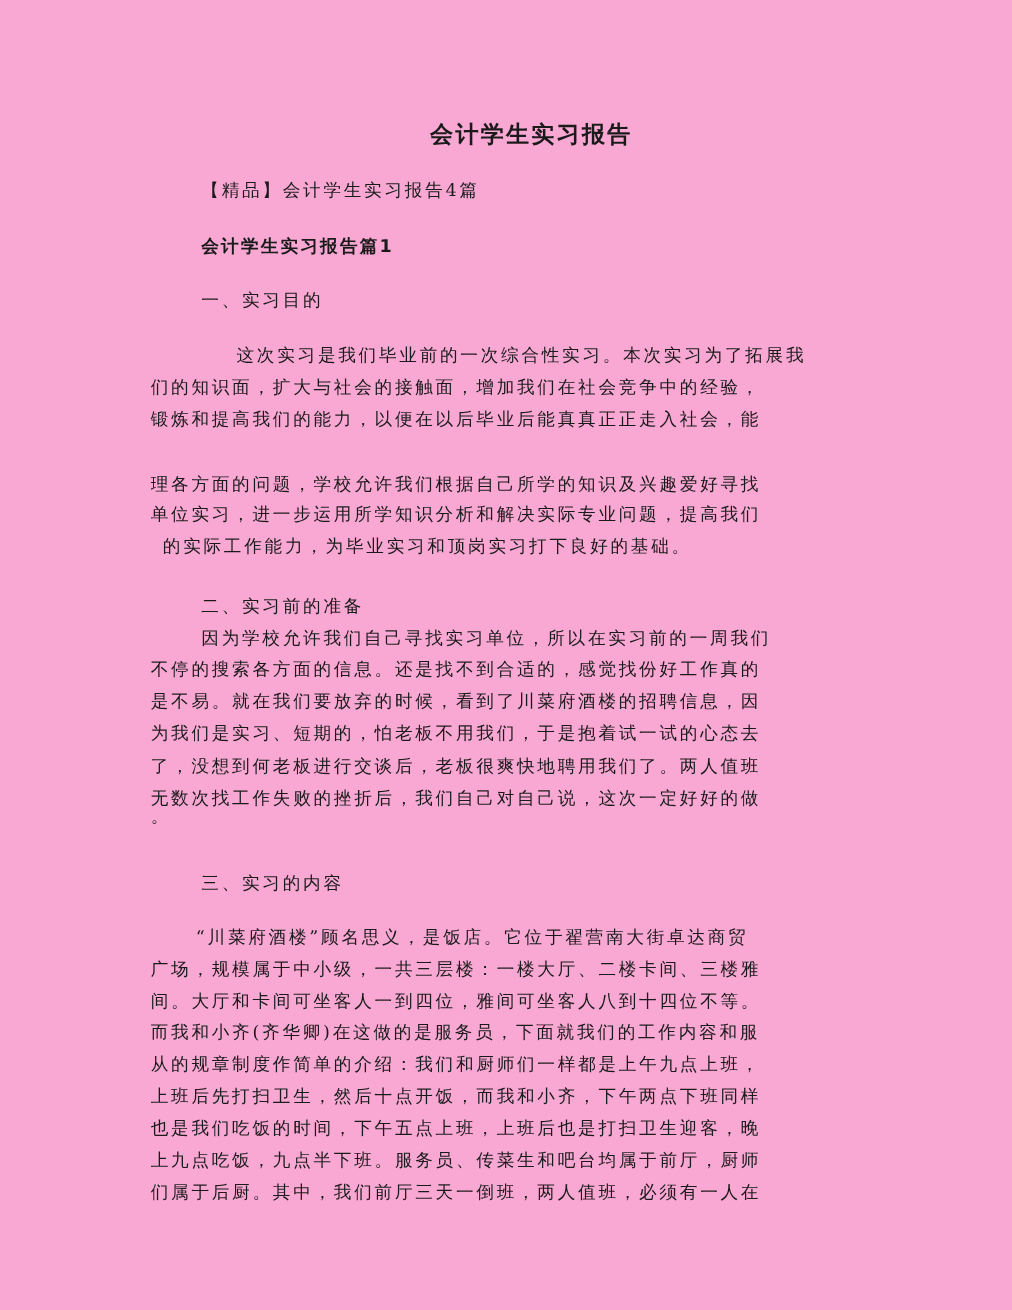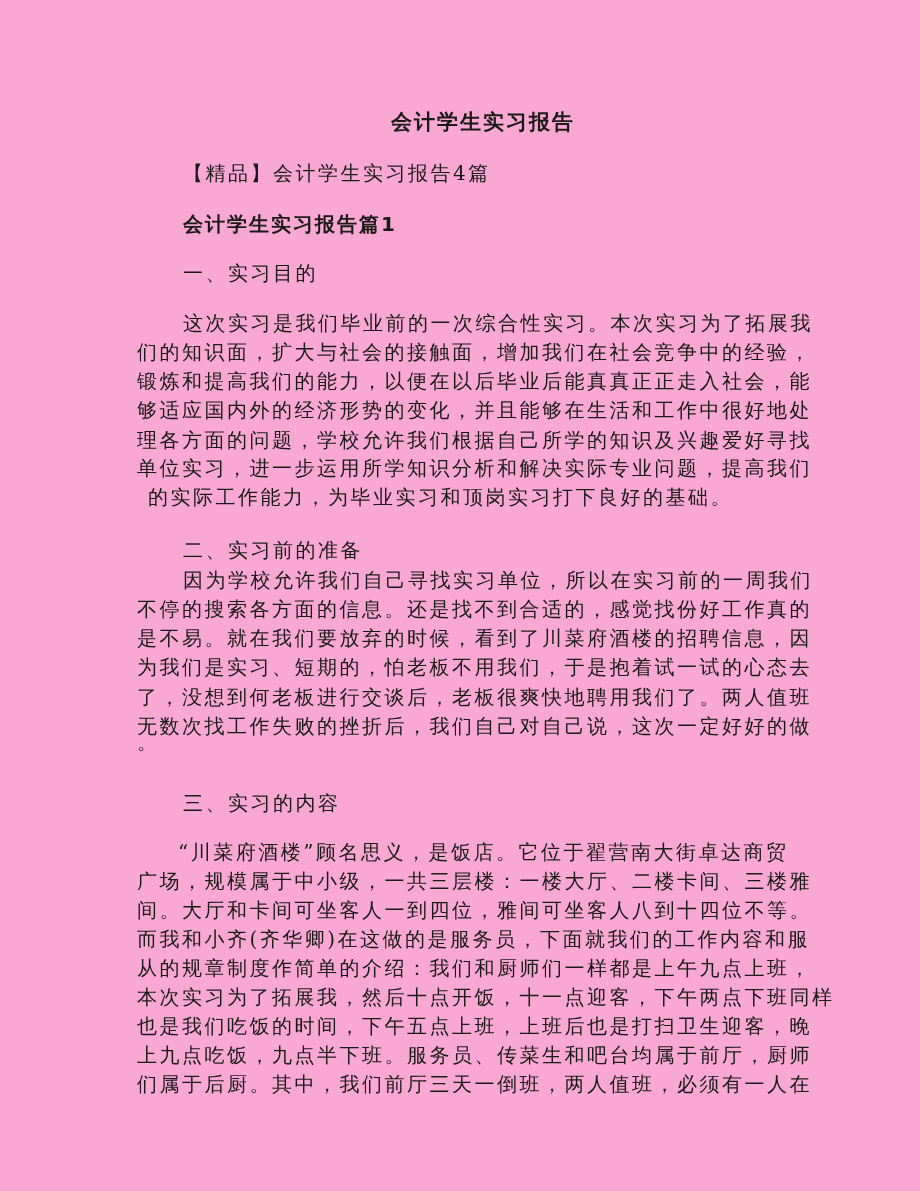--- a/index.html
+++ b/index.html
@@ -1,41 +1,40 @@
 <!DOCTYPE html>
 <html><head>
 <meta charset="utf-8">
 <style>
   html, body { margin:0; padding:0; background:#ffffff; }
   body { width:920px; height:1191px; position:relative; overflow:hidden;
          font-family:"DejaVu Serif", "Liberation Serif", serif; color:#1a1a1a; }
   .page { position:absolute; left:0; top:0; width:920px; height:1191px; background:#f9a8d4; }
-  .line { position:absolute; left:137px; white-space:nowrap; font-size:20px;
+  .line { position:absolute; left:137px; white-space:nowrap; font-size:16px;
           letter-spacing:2.5px; line-height:24px; height:24px; }
   .title { position:absolute; left:0; width:966px; text-align:center; top:110px;
            font-size:21px; font-weight:bold; letter-spacing:2px; line-height:24px;
            font-family:"DejaVu Sans", "Liberation Sans", sans-serif; }
   .bold { font-weight:bold; font-family:"DejaVu Sans", "Liberation Sans", sans-serif; }
   .ind { left:183px; }
 </style>
 </head>
 <body>
 
 <div class="page">
   <div class="title">会计学生实习报告</div>
 
   <div class="line ind" style="top:161px;">【精品】会计学生实习报告4篇</div>
   <div class="line ind bold" style="top:212px; letter-spacing:2px;">会计学生实习报告篇1</div>
 
   <div class="line ind" style="top:261px;">一、实习目的</div>
 
-  <div class="line ind" style="top:311px;">这次实习是我们毕业前的一次综合性实习。本次实习为了拓展我</div>
+  <div class="line ind" style="top:311px;margin-left:32px;">这次实习是我们毕业前的一次综合性实习。本次实习为了拓展我</div>
   <div class="line" style="top:340px;">们的知识面，扩大与社会的接触面，增加我们在社会竞争中的经验，</div>
   <div class="line" style="top:369px;">锻炼和提高我们的能力，以便在以后毕业后能真真正正走入社会，能</div>
-  <div class="line" style="top:398px;">够适应国内外的经济形势的变化，并且能够在生活和工作中很好地处</div>
   <div class="line" style="top:428px;text-align:right;">理各方面的问题，学校允许我们根据自己所学的知识及兴趣爱好寻找</div>
   <div class="line" style="top:456px;">单位实习，进一步运用所学知识分析和解决实际专业问题，提高我们</div>
   <div class="line" style="top:485px;margin-left:11px;">的实际工作能力，为毕业实习和顶岗实习打下良好的基础。</div>
 
   <div class="line ind" style="top:540px;font-family:Liberation Mono, monospace;">二、实习前的准备</div>
 
   <div class="line ind" style="top:568px;">因为学校允许我们自己寻找实习单位，所以在实习前的一周我们</div>
   <div class="line" style="top:597px;">不停的搜索各方面的信息。还是找不到合适的，感觉找份好工作真的</div>
   <div class="line" style="top:626px;">是不易。就在我们要放弃的时候，看到了川菜府酒楼的招聘信息，因</div>
   <div class="line" style="top:655px;">为我们是实习、短期的，怕老板不用我们，于是抱着试一试的心态去</div>
@@ -43,17 +42,17 @@
   <div class="line" style="top:714px;">无数次找工作失败的挫折后，我们自己对自己说，这次一定好好的做</div>
   <div class="line" style="top:730px;">。</div>
 
   <div class="line ind" style="top:791px;">三、实习的内容</div>
 
   <div class="line ind" style="top:840px; left:178px;">“川菜府酒楼”顾名思义，是饭店。它位于翟营南大街卓达商贸</div>
   <div class="line" style="top:869px;">广场，规模属于中小级，一共三层楼：一楼大厅、二楼卡间、三楼雅</div>
   <div class="line" style="top:898px;">间。大厅和卡间可坐客人一到四位，雅间可坐客人八到十四位不等。</div>
   <div class="line" style="top:927px;">而我和小齐(齐华卿)在这做的是服务员，下面就我们的工作内容和服</div>
   <div class="line" style="top:956px;">从的规章制度作简单的介绍：我们和厨师们一样都是上午九点上班，</div>
-  <div class="line" style="top:985px;">本次实习为了拓展我，然后十点开饭，十一点迎客，下午两点下班同样</div>
+  <div class="line" style="top:985px;">上班后先打扫卫生，然后十点开饭，而我和小齐，下午两点下班同样</div>
   <div class="line" style="top:1014px;">也是我们吃饭的时间，下午五点上班，上班后也是打扫卫生迎客，晚</div>
   <div class="line" style="top:1043px;">上九点吃饭，九点半下班。服务员、传菜生和吧台均属于前厅，厨师</div>
   <div class="line" style="top:1072px;">们属于后厨。其中，我们前厅三天一倒班，两人值班，必须有一人在</div>
 </div>
 
 </body></html>

